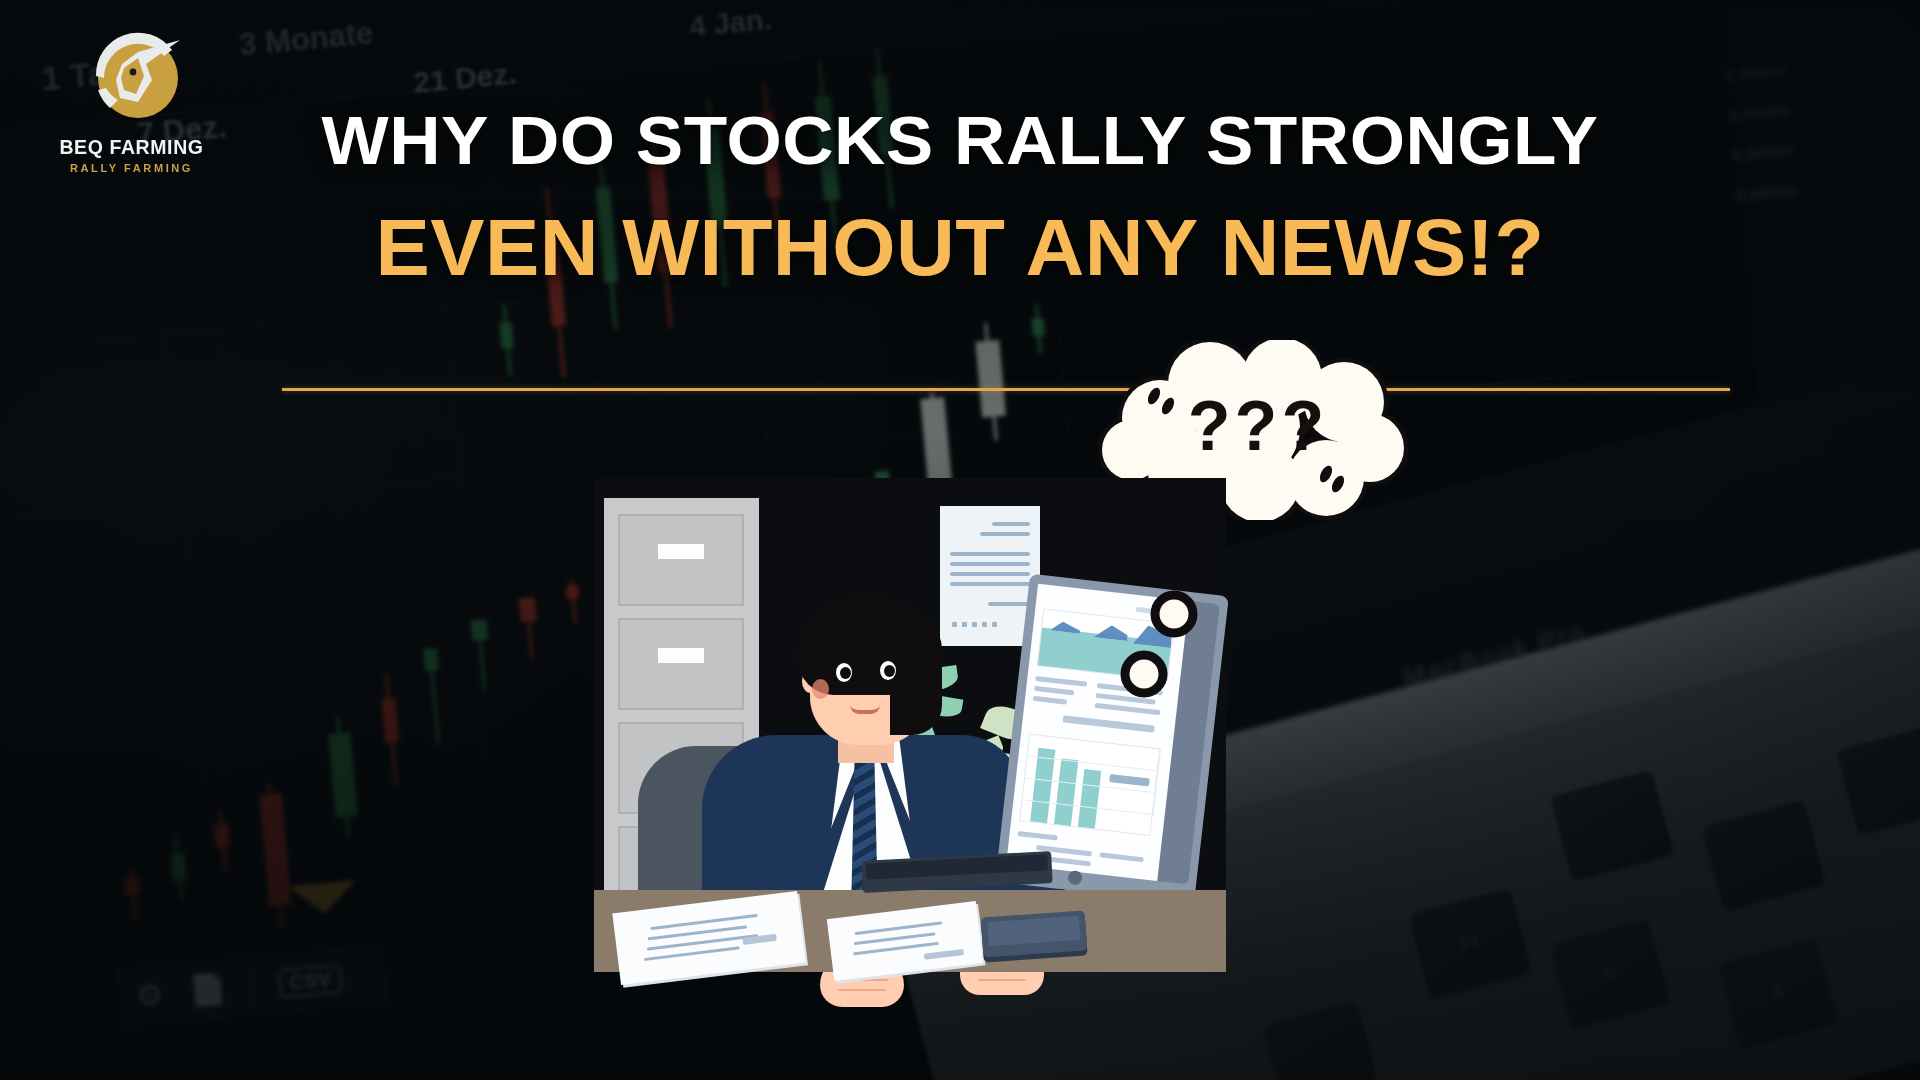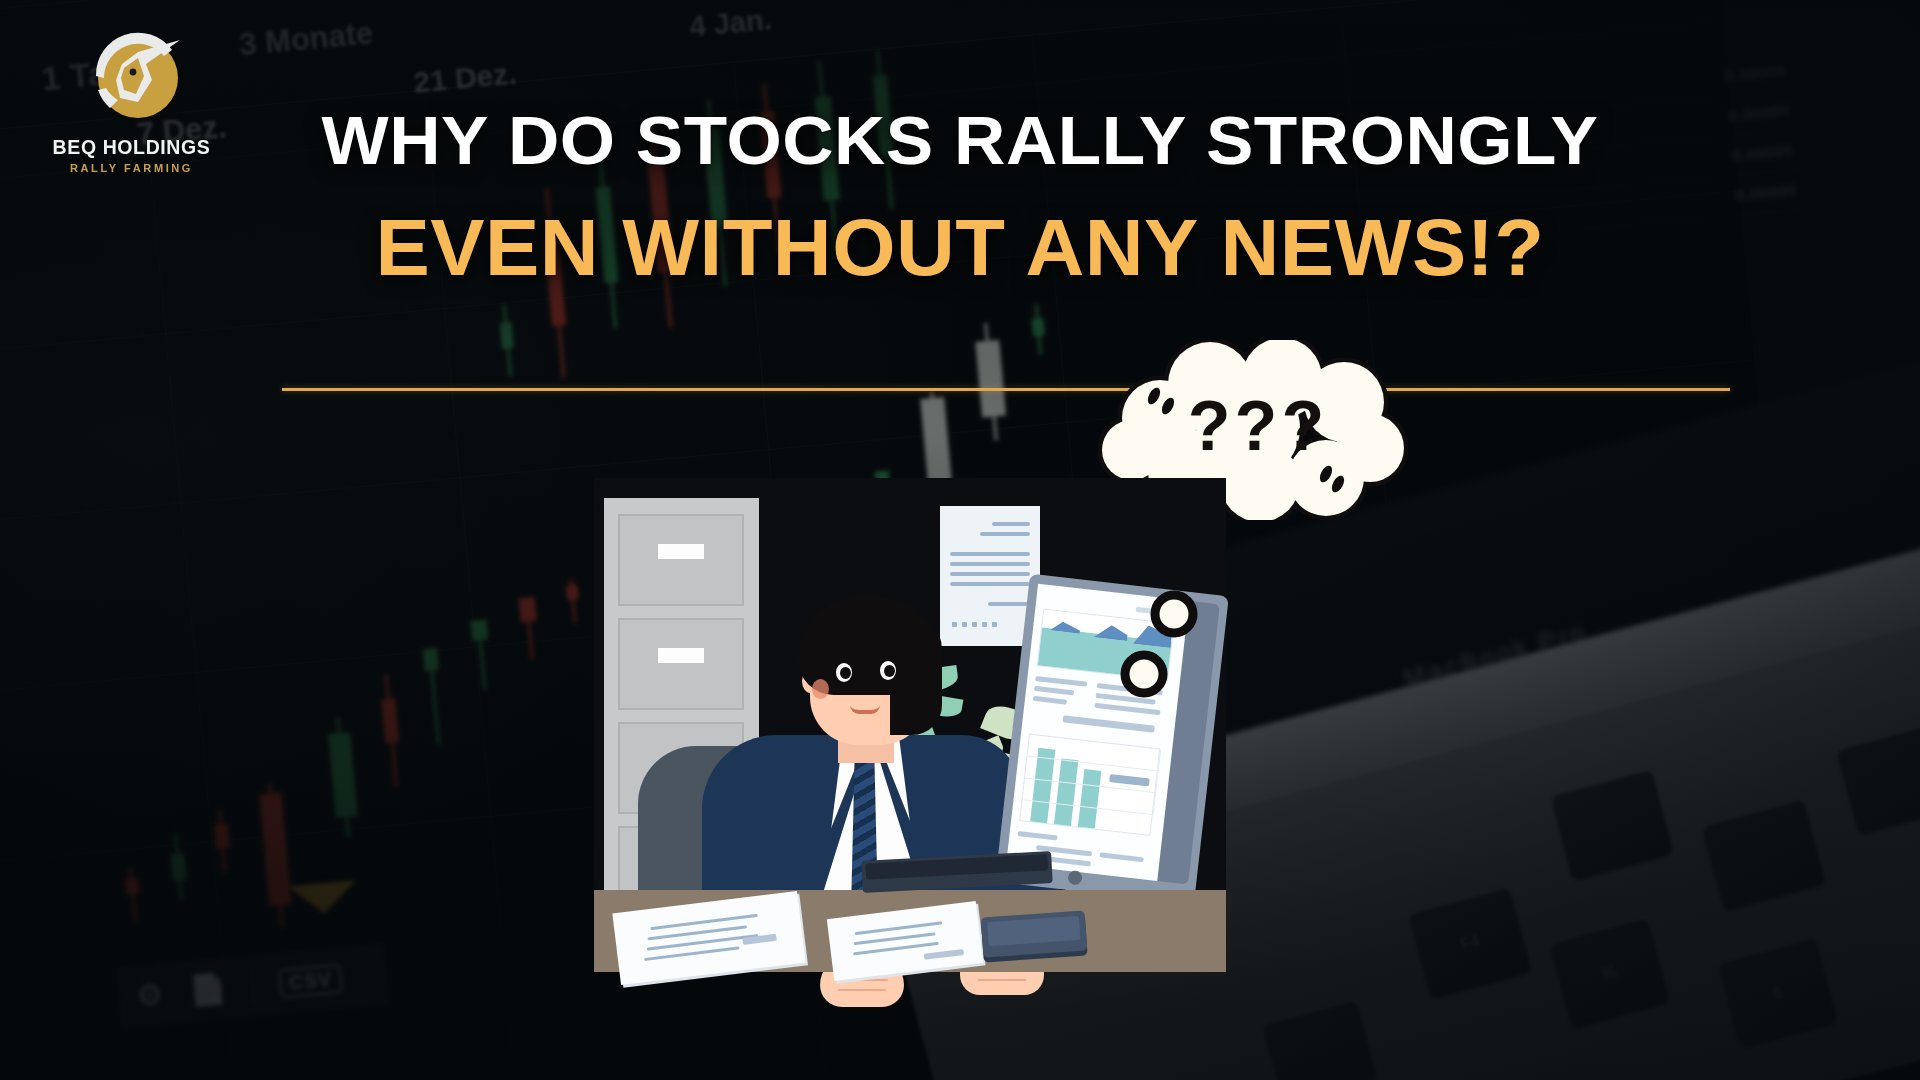--- a/index.html
+++ b/index.html
@@ -447,21 +447,21 @@
     <div class="logo-mark">
       <svg viewBox="0 0 112 112" width="112" height="112">
         <circle cx="62" cy="60" r="40" fill="#c9a040"></circle>
         <path d="M20 58 A42 42 0 0 1 96 32 L88 38 A34 34 0 0 0 28 60 Z" fill="#e9eaea"></path>
         <path d="M22 72 A42 42 0 0 0 34 90 L42 82 A34 34 0 0 1 30 70 Z" fill="#e9eaea"></path>
         <path d="M46 46 L62 34 L104 22 L70 46 L76 62 L62 84 L44 80 L40 62 Z" fill="#e9eaea"></path>
         <path d="M48 50 L62 40 L68 58 L60 76 L48 72 L45 60 Z" fill="#c9a040"></path>
         <circle cx="57" cy="54" r="3.4" fill="#1a1a1a"></circle>
       </svg>
     </div>
-    <div class="logo-name">BEQ HOLDINGS</div>
+    <div class="logo-name">BEQ FARMING</div>
     <div class="logo-sub">RALLY FARMING</div>
   </div>
 
   <div class="headline">
     <div class="hl-line1">WHY DO STOCKS RALLY STRONGLY</div>
     <div class="hl-line2">EVEN WITHOUT ANY NEWS!?</div>
   </div>
   <div class="hl-rule"></div>
 
   <div class="bubble">

